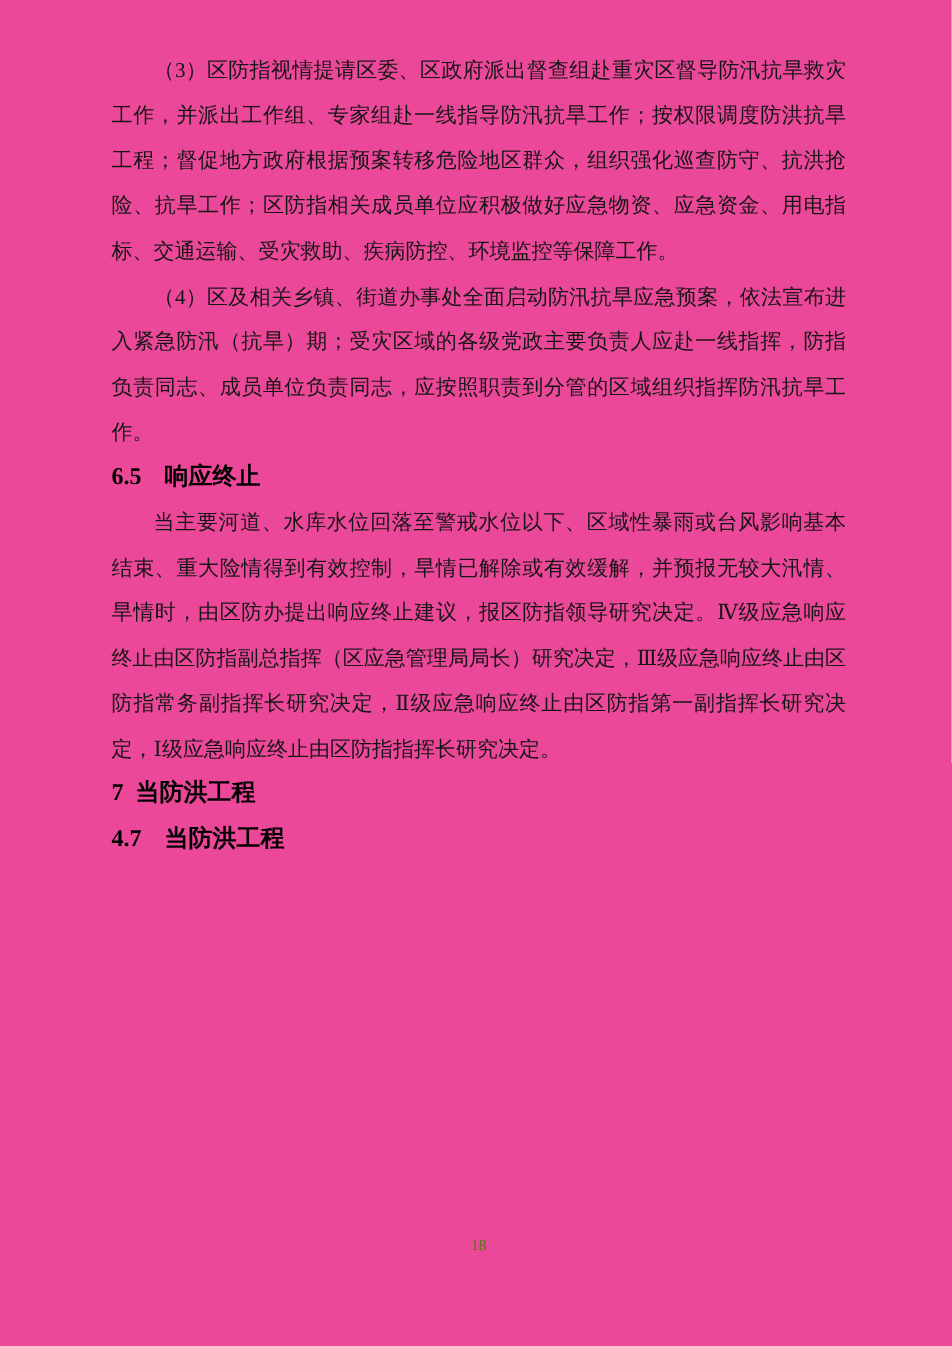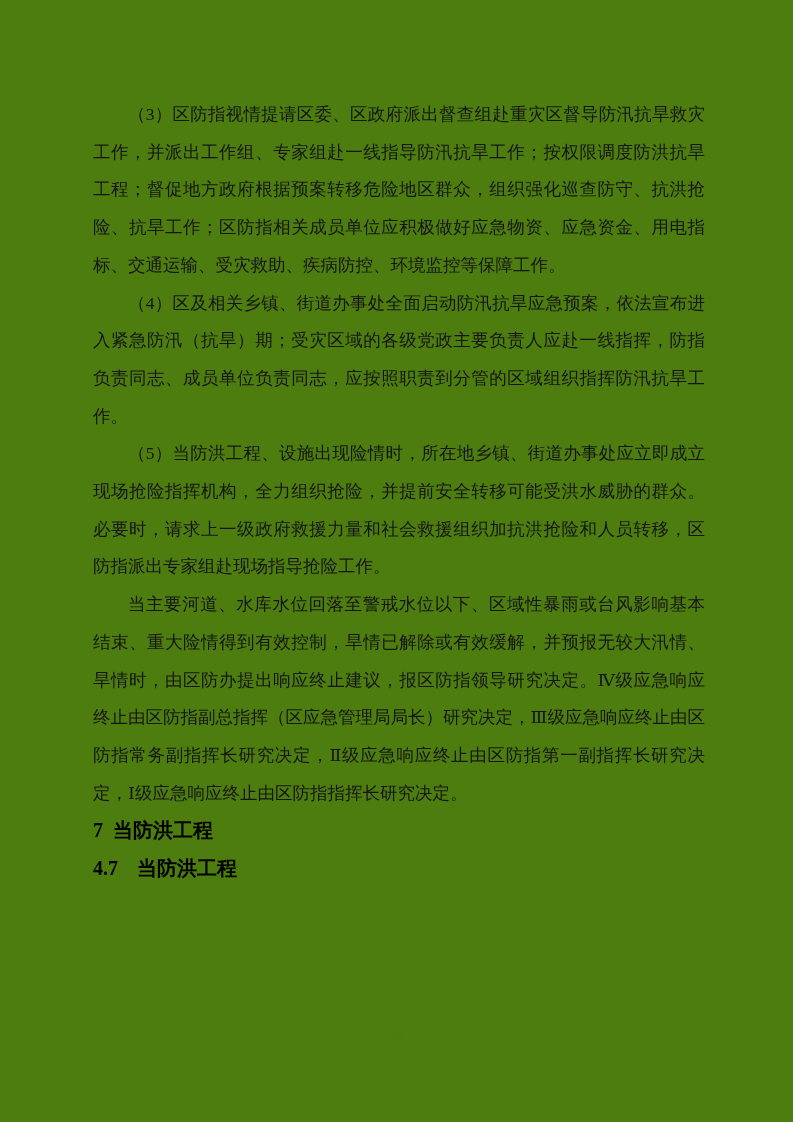--- a/index.html
+++ b/index.html
@@ -11,23 +11,23 @@
     height: 1122px;
     background: #ffffff;
     position: relative;
     overflow: hidden;
     font-family: "Liberation Serif", "DejaVu Serif", serif;
     color: #151515;
   }
   .page {
     position: absolute;
     top: 0; left: 0; right: 0; bottom: 0;
-    padding: 96px 88px 0 93px;
+    padding: 40px 88px 0 93px;
     box-sizing: border-box;
-    background: #4d7c0f;
+    background: #ec4899;
   }
   .para {
     margin: 0;
     font-size: 17.5px;
     line-height: 37.7px;
     text-align: justify;
     text-indent: 2em;
     word-break: break-all;
   }
   .heading {
@@ -61,22 +61,24 @@
 </style>
 </head>
 <body>
 
 <div class="page">
 
   <p class="para">（3）区防指视情提请区委、区政府派出督查组赴重灾区督导防汛抗旱救灾工作，并派出工作组、专家组赴一线指导防汛抗旱工作；按权限调度防洪抗旱工程；督促地方政府根据预案转移危险地区群众，组织强化巡查防守、抗洪抢险、抗旱工作；区防指相关成员单位应积极做好应急物资、应急资金、用电指标、交通运输、受灾救助、疾病防控、环境监控等保障工作。</p>
 
   <p class="para">（4）区及相关乡镇、街道办事处全面启动防汛抗旱应急预案，依法宣布进入紧急防汛（抗旱）期；受灾区域的各级党政主要负责人应赴一线指挥，防指负责同志、成员单位负责同志，应按照职责到分管的区域组织指挥防汛抗旱工作。</p>
 
-  <p class="para">（5）当防洪工程、设施出现险情时，所在地乡镇、街道办事处应立即成立现场抢险指挥机构，全力组织抢险，并提前安全转移可能受洪水威胁的群众。必要时，请求上一级政府救援力量和社会救援组织加抗洪抢险和人员转移，区防指派出专家组赴现场指导抢险工作。</p>
 
+  <h2 class="heading h65">
+    <span class="hnum">6.5</span><span class="htitle">响应终止</span>
+  </h2>
 
   <p class="para">当主要河道、水库水位回落至警戒水位以下、区域性暴雨或台风影响基本结束、重大险情得到有效控制，旱情已解除或有效缓解，并预报无较大汛情、旱情时，由区防办提出响应终止建议，报区防指领导研究决定。Ⅳ级应急响应终止由区防指副总指挥（区应急管理局局长）研究决定，Ⅲ级应急响应终止由区防指常务副指挥长研究决定，Ⅱ级应急响应终止由区防指第一副指挥长研究决定，Ⅰ级应急响应终止由区防指指挥长研究决定。</p>
 
   <h1 class="heading h7">
     <span class="hnum">7</span><span class="htitle">当防洪工程</span>
   </h1>
 
   <h2 class="heading h71">
     <span class="hnum">4.7</span><span class="htitle">当防洪工程</span>
   </h2>

